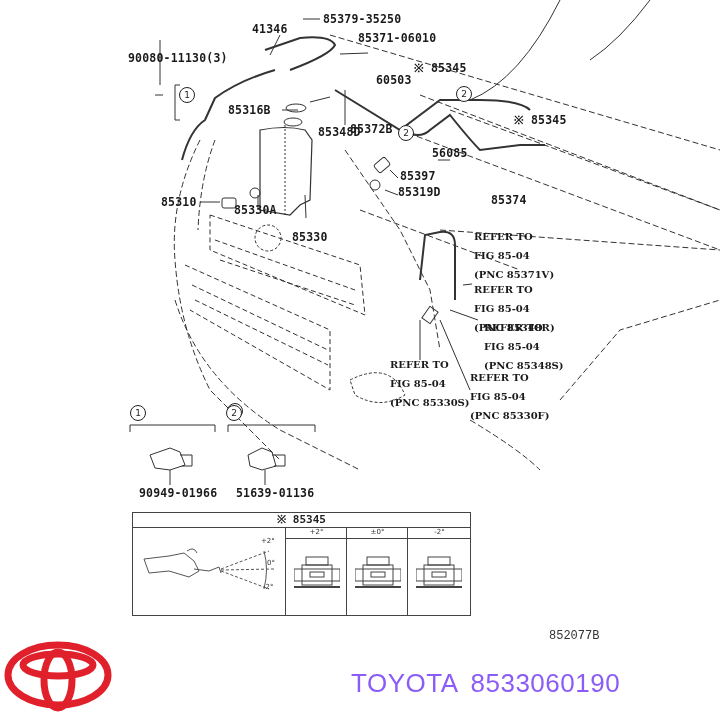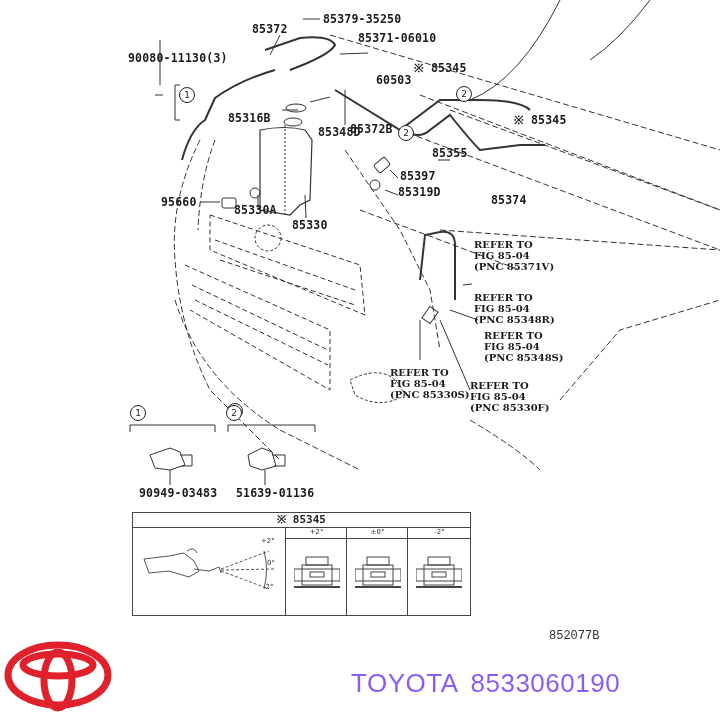--- a/index.html
+++ b/index.html
@@ -1,19 +1,19 @@
 <!DOCTYPE html>
 <html><head>
 <meta charset="utf-8">
 <style>
   html, body { margin:0; padding:0; background:#ffffff; }
   body { width:720px; height:720px; position:relative; overflow:hidden; font-family:"DejaVu Sans Mono", monospace; }
   #diagram { position:absolute; left:0; top:0; width:720px; height:720px; }
   .lbl { position:absolute; font-family:"DejaVu Sans Mono", monospace; font-weight:bold; font-size:11.5px; color:#1a1a1a; white-space:nowrap; letter-spacing:0.2px; line-height:12px; }
-  .ref { position:absolute; font-family:"DejaVu Serif", serif; font-weight:bold; font-size:10px; color:#1a1a1a; line-height:11px; white-space:pre;margin-top:12px; }
+  .ref { position:absolute; font-family:"DejaVu Serif", serif; font-weight:bold; font-size:10px; color:#1a1a1a; line-height:19px; white-space:pre; }
   .circ { position:absolute; width:14px; height:14px; border:1.3px solid #222; border-radius:50%; font-family:"DejaVu Sans", sans-serif; font-size:9px; text-align:center; line-height:14px; color:#222; background:#fff; }
   .figcode { position:absolute; left:549px; top:629px; font-family:Liberation Mono, monospace; font-size:12px; color:#333; }
   .brand { position:absolute; left:351px; top:668px; font-family:"Liberation Sans", sans-serif; font-size:26px; color:#8b5cf6; letter-spacing:0.5px; white-space:nowrap; }
   .brand span { margin-right:12px; }
   .tbl { position:absolute; left:132px; top:512px; width:339px; height:104px; border:1px solid #444; box-sizing:border-box; }
   .tbl-head { position:absolute; left:0; top:0; width:100%; height:14px; border-bottom:1px solid #444; text-align:center; font-family:"DejaVu Sans Mono", monospace; font-weight:bold; font-size:11px; line-height:14px; color:#222; }
   .tbl-col { position:absolute; top:14px; height:88px; border-left:1px solid #444; }
   .tbl-col-h { position:absolute; left:0; top:0; width:100%; height:11px; border-bottom:1px solid #444; text-align:center; font-family:"DejaVu Sans", sans-serif; font-size:7px; line-height:11px; color:#333; }
   .angle { position:absolute; font-family:"DejaVu Sans", sans-serif; font-size:7px; color:#333; }
 </style>
@@ -95,37 +95,37 @@
     <path d="M265 470 L265 485"></path>
   </g>
 
   <g fill="none" stroke="#e0202a" stroke-width="7">
     <ellipse cx="58" cy="675" rx="50" ry="30"></ellipse>
     <ellipse cx="58" cy="665" rx="35" ry="11"></ellipse>
     <ellipse cx="58" cy="680" rx="14" ry="28"></ellipse>
   </g>
 </svg>
 
-<div class="lbl" style="left:252px;top:23px">85372</div>
+<div class="lbl" style="left:252px;top:23px">41346</div>
 <div class="lbl" style="left:323px;top:13px">85379-35250</div>
 <div class="lbl" style="left:128px;top:52px">90080-11130(3)</div>
 <div class="lbl" style="left:358px;top:32px">85371-06010</div>
 <div class="lbl" style="left:414px;top:62px">※ 85345</div>
 <div class="lbl" style="left:376px;top:74px">60503</div>
-<div class="lbl" style="left:228px;top:112px">85316B</div>
+<div class="lbl" style="left:228px;top:104px">85316B</div>
 <div class="lbl" style="left:318px;top:126px">85348D</div>
 <div class="lbl" style="left:350px;top:123px">85372B</div>
 <div class="lbl" style="left:514px;top:114px">※ 85345</div>
-<div class="lbl" style="left:432px;top:147px">85355</div>
+<div class="lbl" style="left:432px;top:147px">56085</div>
 <div class="lbl" style="left:491px;top:194px">85374</div>
 <div class="lbl" style="left:400px;top:170px">85397</div>
 <div class="lbl" style="left:398px;top:186px">85319D</div>
-<div class="lbl" style="left:161px;top:196px">95660</div>
+<div class="lbl" style="left:161px;top:196px">85310</div>
 <div class="lbl" style="left:234px;top:204px">85330A</div>
-<div class="lbl" style="left:292px;top:219px">85330</div>
+<div class="lbl" style="left:292px;top:231px">85330</div>
 
 <div class="circ" style="left:179px;top:87px">1</div>
 <div class="circ" style="left:456px;top:86px">2</div>
 <div class="circ" style="left:398px;top:125px">2</div>
 <div class="circ" style="left:227px;top:403px">2</div>
 <div class="circ" style="left:130px;top:405px">1</div>
 <div class="circ" style="left:226px;top:405px">2</div>
 
 <div class="ref" style="left:474px;top:227px">REFER TO
 FIG 85-04
@@ -136,21 +136,21 @@
 <div class="ref" style="left:484px;top:318px">REFER TO
 FIG 85-04
 (PNC 85348S)</div>
 <div class="ref" style="left:390px;top:355px">REFER TO
 FIG 85-04
 (PNC 85330S)</div>
 <div class="ref" style="left:470px;top:368px">REFER TO
 FIG 85-04
 (PNC 85330F)</div>
 
-<div class="lbl" style="left:139px;top:487px">90949-03483</div>
+<div class="lbl" style="left:139px;top:487px">90949-01966</div>
 <div class="lbl" style="left:236px;top:487px">51639-01136</div>
 
 <div class="tbl">
   <div class="tbl-head">※ 85345</div>
   <svg style="position:absolute;left:6px;top:28px" width="140" height="60">
     <g fill="none" stroke="#555" stroke-width="1">
       <path d="M5 18 L30 15 L45 12 L55 20 L60 30 L50 36 L30 30 L10 32 Z"></path>
       <path d="M48 10 Q55 5 58 12"></path>
       <path d="M55 28 L70 30 L80 26 L82 32"></path>
       <path d="M82 28 L130 10 M82 29 L135 28 M82 30 L130 48" stroke-dasharray="3,2"></path>

